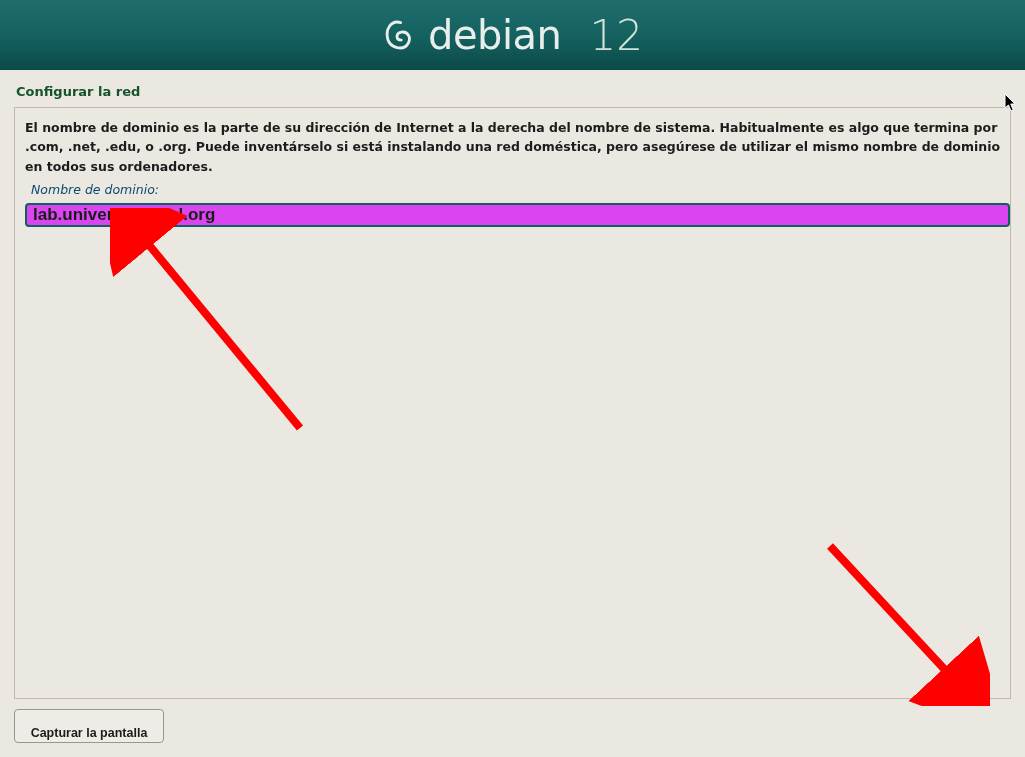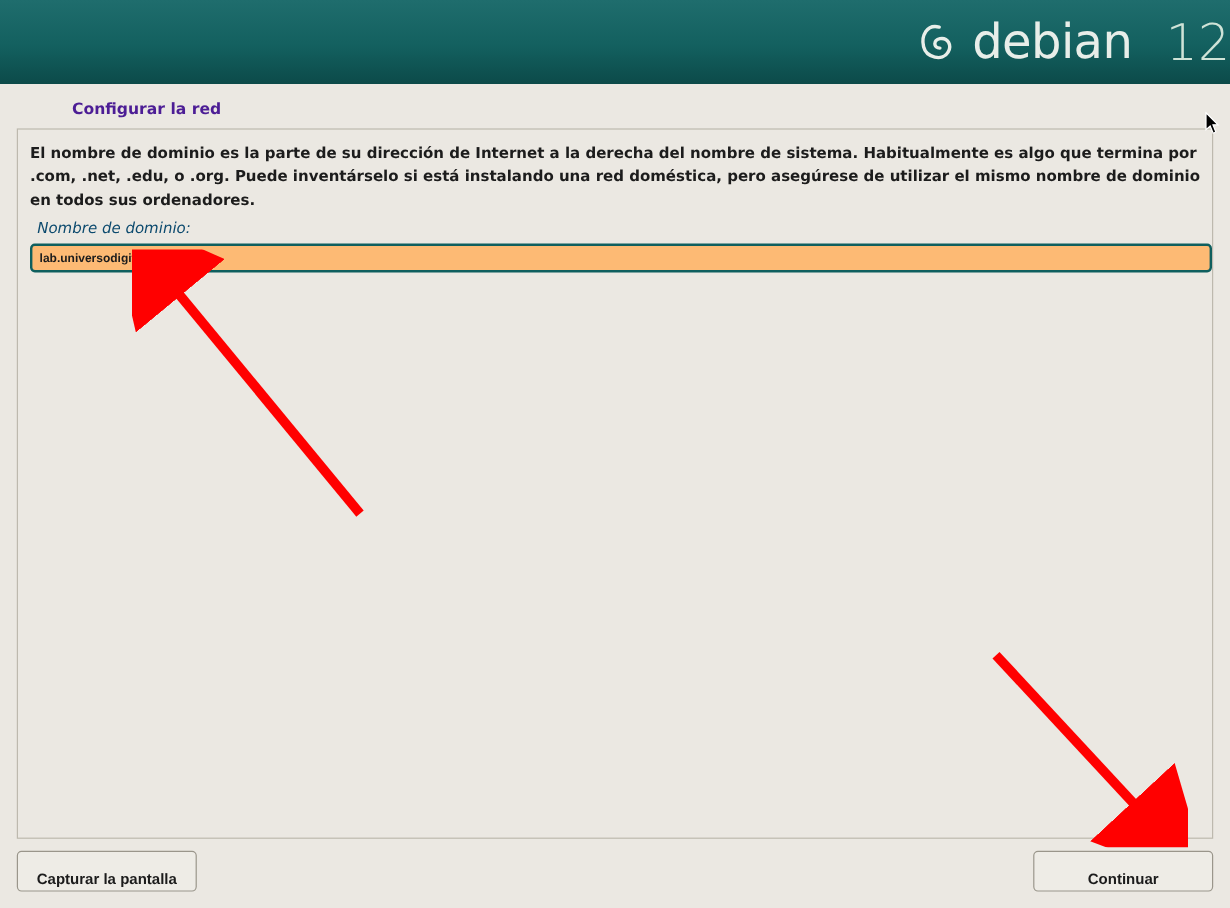--- a/index.html
+++ b/index.html
@@ -9,43 +9,42 @@
       background: #ebe8e2;
       display: flex;
       flex-direction: column;
     }
     .banner {
       height: 70px;
       width: 100%;
       background: linear-gradient(180deg, #1f6d6d 0%, #13605f 55%, #0c4a49 100%);
       display: flex;
       align-items: center;
-      justify-content: flex-end;
+      justify-content: center;
       gap: 12px;
       color: #e8eee9;
     }
     .banner .swirl svg { display:block; }
     .banner .word {
       font-size: 40px;
       letter-spacing: -0.5px;
       font-weight: 400;
       color: #e8eee9;
     }
     .banner .ver {
       font-size: 42px;
       color: #cfe3d7;
       font-weight: 300;
       margin-left: 16px;
     }
     .page-title {
       padding: 14px 16px 8px 16px;
       font-size: 13px;
       font-weight: 700;
-      color: #4c1d95;
-      margin-left: 44px;
+      color: #14532d;
     }
     .content-card {
       margin: 0 14px;
       border: 1px solid #bdb9ae;
       background: #ebe8e2;
       flex: 1 1 auto;
       padding: 10px 0 10px 10px;
       position: relative;
     }
     .desc {
@@ -62,24 +61,24 @@
       margin-top: 6px;
       margin-left: 6px;
     }
     .domain-input {
       width: 100%;
       margin-top: 6px;
       height: 24px;
       border: 2px solid #0f5f5e;
       border-radius: 4px;
       padding: 2px 6px;
-      font-size: 10px;
+      font-size: 17px;
       font-weight: 700;
       color: #1c1c1c;
-      background: #fdba74;
+      background: #d946ef;
       outline: none;
     }
     .footer {
       padding: 10px 14px 14px 14px;
       display: flex;
       gap: 10px;
     }
     .spacer { flex: 1 1 auto; }
     button.d-btn {
       min-width: 150px;
@@ -146,20 +145,19 @@
         </marker>
       </defs>
       <line x1="20" y1="20" x2="150" y2="160" stroke="#ff0000" stroke-width="8" marker-end="url(#ah2)"></line>
     </svg>
   </div>
 </div>
 
 <div class="footer">
   <button class="d-btn">Capturar la pantalla</button>
   <span class="spacer"></span>
-  <button class="d-btn">Continuar</button>
 </div>
 
 <div class="cursor">
   <svg width="14" height="20" viewBox="0 0 14 20">
     <path d="M1 1 L1 15 L4.5 12 L7 18 L9.2 17 L6.8 11 L11 11 Z" fill="#000" stroke="#fff" stroke-width="1"></path>
   </svg>
 </div>
 
 </body></html>

